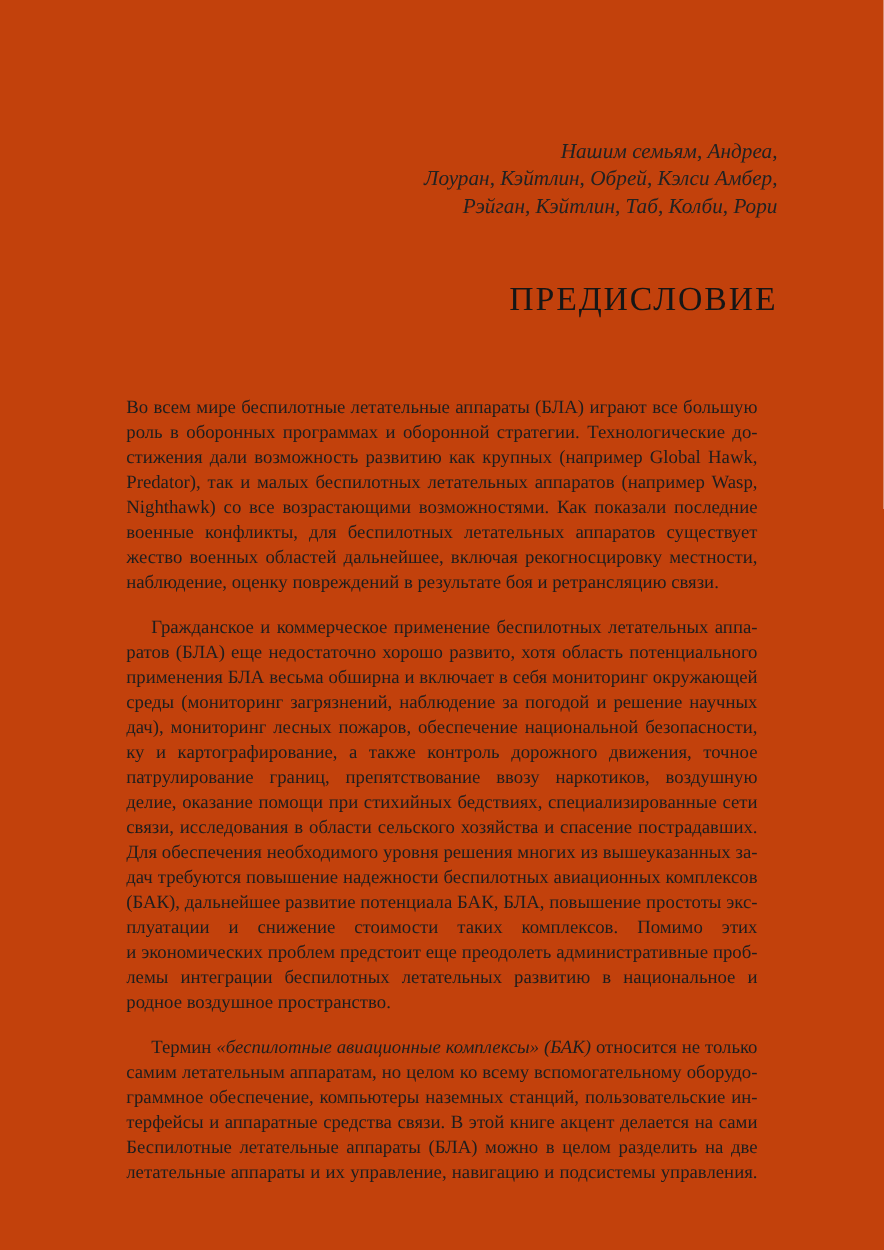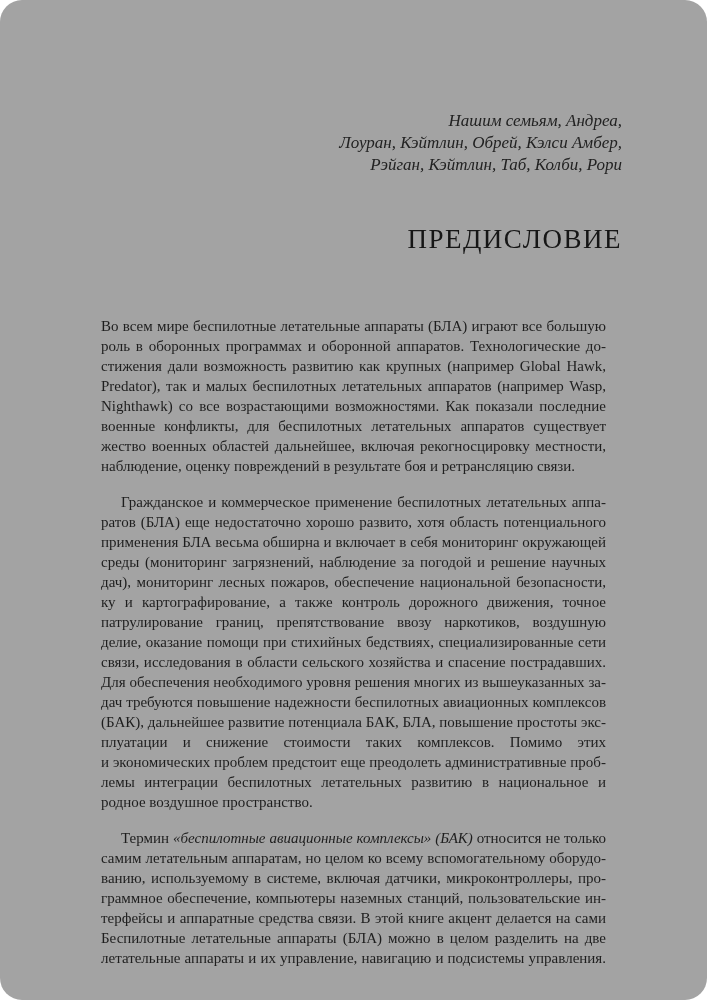--- a/index.html
+++ b/index.html
@@ -4,25 +4,24 @@
 <style>
   html, body {
     margin: 0;
     padding: 0;
     background: #ffffff;
   }
   .page {
     position: relative;
     width: 707px;
     height: 1000px;
-    background: #a3a3a3;
+    background: #c2410c;
     overflow: hidden;
     font-family: "Liberation Serif", serif;
     color: #1c1c1c;
-    border-radius: 22px;
   }
   .dedication {
     position: absolute;
     top: 110px;
     right: 85px;
     width: 420px;
     text-align: right;
     font-style: italic;
     font-size: 17px;
     line-height: 22px;
@@ -80,21 +79,21 @@
     <div class="ded-line">Нашим семьям, Андреа,</div>
     <div class="ded-line">Лоуран, Кэйтлин, Обрей, Кэлси Амбер,</div>
     <div class="ded-line">Рэйган, Кэйтлин, Таб, Колби, Рори</div>
   </div>
 
   <h1 class="chapter-title">ПРЕДИСЛОВИЕ</h1>
 
   <div class="body-text" id="bodyText">
       <div class="paragraph">
         <div class="line">Во всем мире беспилотные летательные аппараты (БЛА) играют все большую</div>
-        <div class="line">роль в оборонных программах и оборонной аппаратов. Технологические до-</div>
+        <div class="line">роль в оборонных программах и оборонной стратегии. Технологические до-</div>
         <div class="line">стижения дали возможность развитию как крупных (например Global Hawk,</div>
         <div class="line">Predator), так и малых беспилотных летательных аппаратов (например Wasp,</div>
         <div class="line">Nighthawk) со все возрастающими возможностями. Как показали последние</div>
         <div class="line">военные конфликты, для беспилотных летательных аппаратов существует мно-</div>
         <div class="line">жество военных областей дальнейшее, включая рекогносцировку местности,</div>
         <div class="line para-end">наблюдение, оценку повреждений в результате боя и ретрансляцию связи.</div>
       </div>
       <div class="paragraph">
         <div class="line indent">Гражданское и коммерческое применение беспилотных летательных аппа-</div>
         <div class="line">ратов (БЛА) еще недостаточно хорошо развито, хотя область потенциального</div>
@@ -109,21 +108,20 @@
         <div class="line">дач требуются повышение надежности беспилотных авиационных комплексов</div>
         <div class="line">(БАК), дальнейшее развитие потенциала БАК, БЛА, повышение простоты экс-</div>
         <div class="line">плуатации и снижение стоимости таких комплексов. Помимо этих технических</div>
         <div class="line">и экономических проблем предстоит еще преодолеть административные проб-</div>
         <div class="line">лемы интеграции беспилотных летательных развитию в национальное и междуна-</div>
         <div class="line para-end">родное воздушное пространство.</div>
       </div>
       <div class="paragraph">
         <div class="line indent"><span>Термин </span><span class="it">«беспилотные авиационные комплексы» (БАК)</span><span> относится не только к</span></div>
         <div class="line">самим летательным аппаратам, но целом ко всему вспомогательному оборудо-</div>
-        <div class="line">ванию, используемому в системе, включая датчики, микроконтроллеры, про-</div>
         <div class="line">граммное обеспечение, компьютеры наземных станций, пользовательские ин-</div>
         <div class="line">терфейсы и аппаратные средства связи. В этой книге акцент делается на сами</div>
         <div class="line">Беспилотные летательные аппараты (БЛА) можно в целом разделить на две</div>
         <div class="line">летательные аппараты и их управление, навигацию и подсистемы управления.</div>
       </div>
     </div>
 
 </div>
 
 </body></html>

